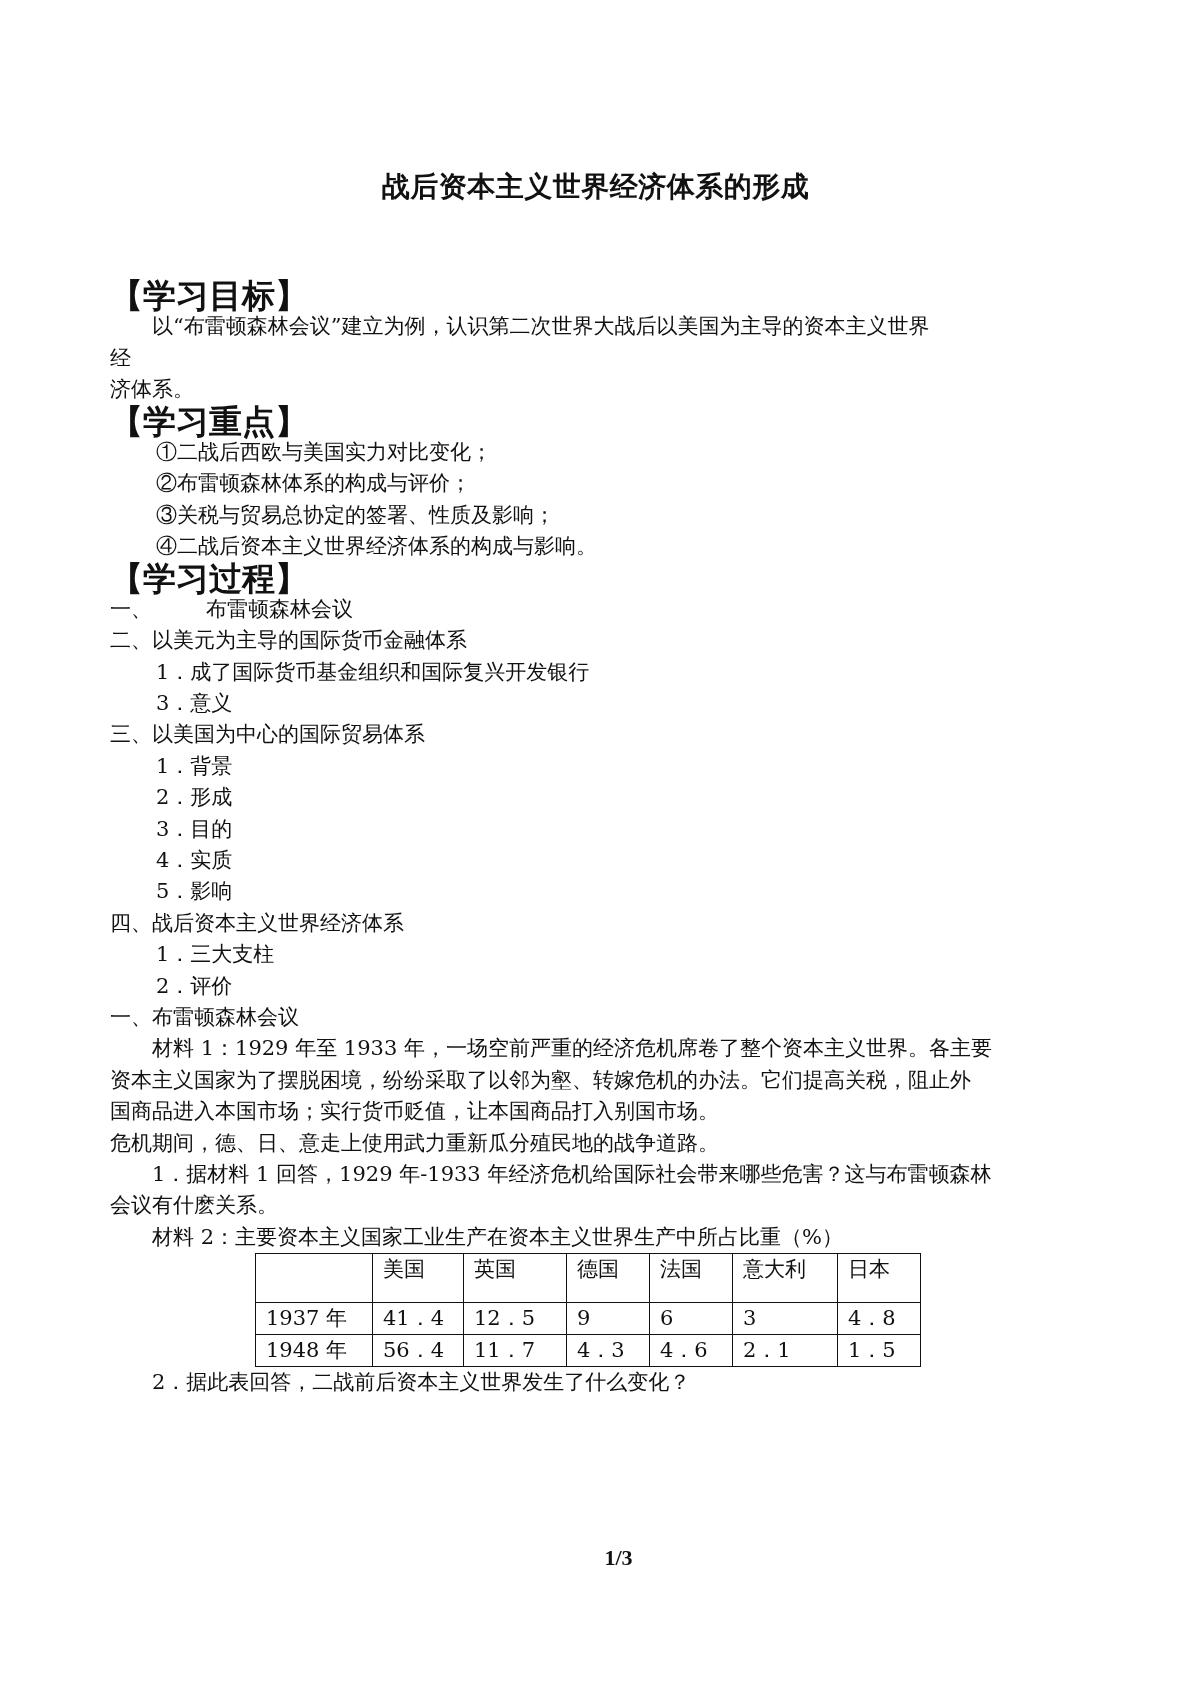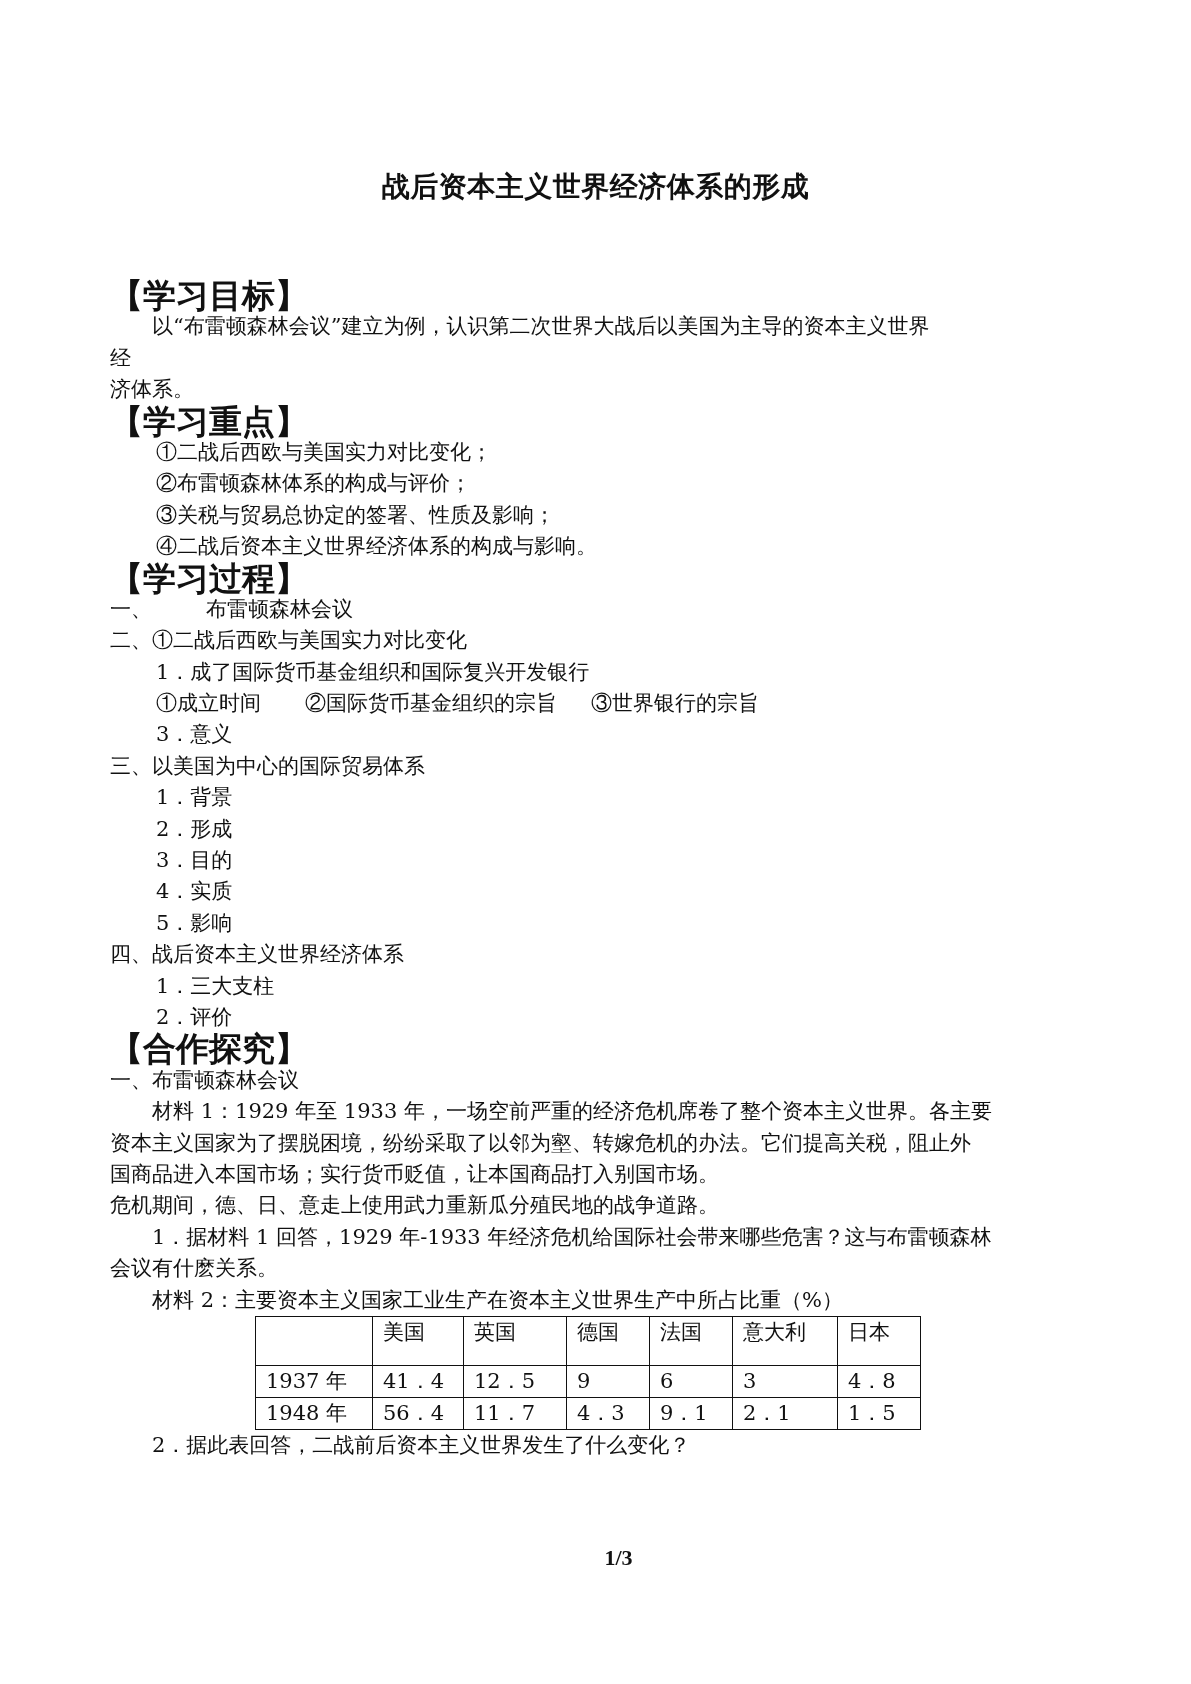--- a/index.html
+++ b/index.html
@@ -41,39 +41,35 @@
     <div class="h">【学习重点】</div>
     <div class="line ind2">①二战后西欧与美国实力对比变化；</div>
     <div class="line ind2">②布雷顿森林体系的构成与评价；</div>
     <div class="line ind2">③关税与贸易总协定的签署、性质及影响；</div>
     <div class="line ind2">④二战后资本主义世界经济体系的构成与影响。</div>
 
     <div class="h">【学习过程】</div>
     <div class="line">
       <span>一、</span><span class="gap" style="width:54px"></span><span>布雷顿森林会议</span>
     </div>
-    <div class="line">二、①二战后西欧与美国实力对比变化</div>
+    <div class="line">二、以美元为主导的国际货币金融体系</div>
     <div class="line ind2">1．成了国际货币基金组织和国际复兴开发银行</div>
-    <div class="line ind2">
-      <span>①成立时间</span><span class="gap" style="width:44px"></span><span>②国际货币基金组织的宗旨</span><span class="gap" style="width:34px"></span><span>③世界银行的宗旨</span>
-    </div>
     <div class="line ind2">3．意义</div>
 
     <div class="line">三、以美国为中心的国际贸易体系</div>
     <div class="line ind2">1．背景</div>
     <div class="line ind2">2．形成</div>
     <div class="line ind2">3．目的</div>
     <div class="line ind2">4．实质</div>
     <div class="line ind2">5．影响</div>
 
     <div class="line">四、战后资本主义世界经济体系</div>
     <div class="line ind2">1．三大支柱</div>
     <div class="line ind2">2．评价</div>
 
-    <div class="h">【合作探究】</div>
     <div class="line">一、布雷顿森林会议</div>
     <div class="line ind1">材料 1：1929 年至 1933 年，一场空前严重的经济危机席卷了整个资本主义世界。各主要</div>
     <div class="line">资本主义国家为了摆脱困境，纷纷采取了以邻为壑、转嫁危机的办法。它们提高关税，阻止外</div>
     <div class="line">国商品进入本国市场；实行货币贬值，让本国商品打入别国市场。</div>
     <div class="line">危机期间，德、日、意走上使用武力重新瓜分殖民地的战争道路。</div>
     <div class="line ind1">1．据材料 1 回答，1929 年-1933 年经济危机给国际社会带来哪些危害？这与布雷顿森林</div>
     <div class="line">会议有什麽关系。</div>
     <div class="line ind1">材料 2：主要资本主义国家工业生产在资本主义世界生产中所占比重（%）</div>
 
     <table class="data">
@@ -94,21 +90,21 @@
         <td>9</td>
         <td>6</td>
         <td>3</td>
         <td>4．8</td>
       </tr>
       <tr class="row">
         <td>1948 年</td>
         <td>56．4</td>
         <td>11．7</td>
         <td>4．3</td>
-        <td>9．1</td>
+        <td>4．6</td>
         <td>2．1</td>
         <td>1．5</td>
       </tr>
     </tbody>
       </table>
 
     <div class="line ind1">2．据此表回答，二战前后资本主义世界发生了什么变化？</div>
   </div>
 
   <div class="footer">1/3</div>

